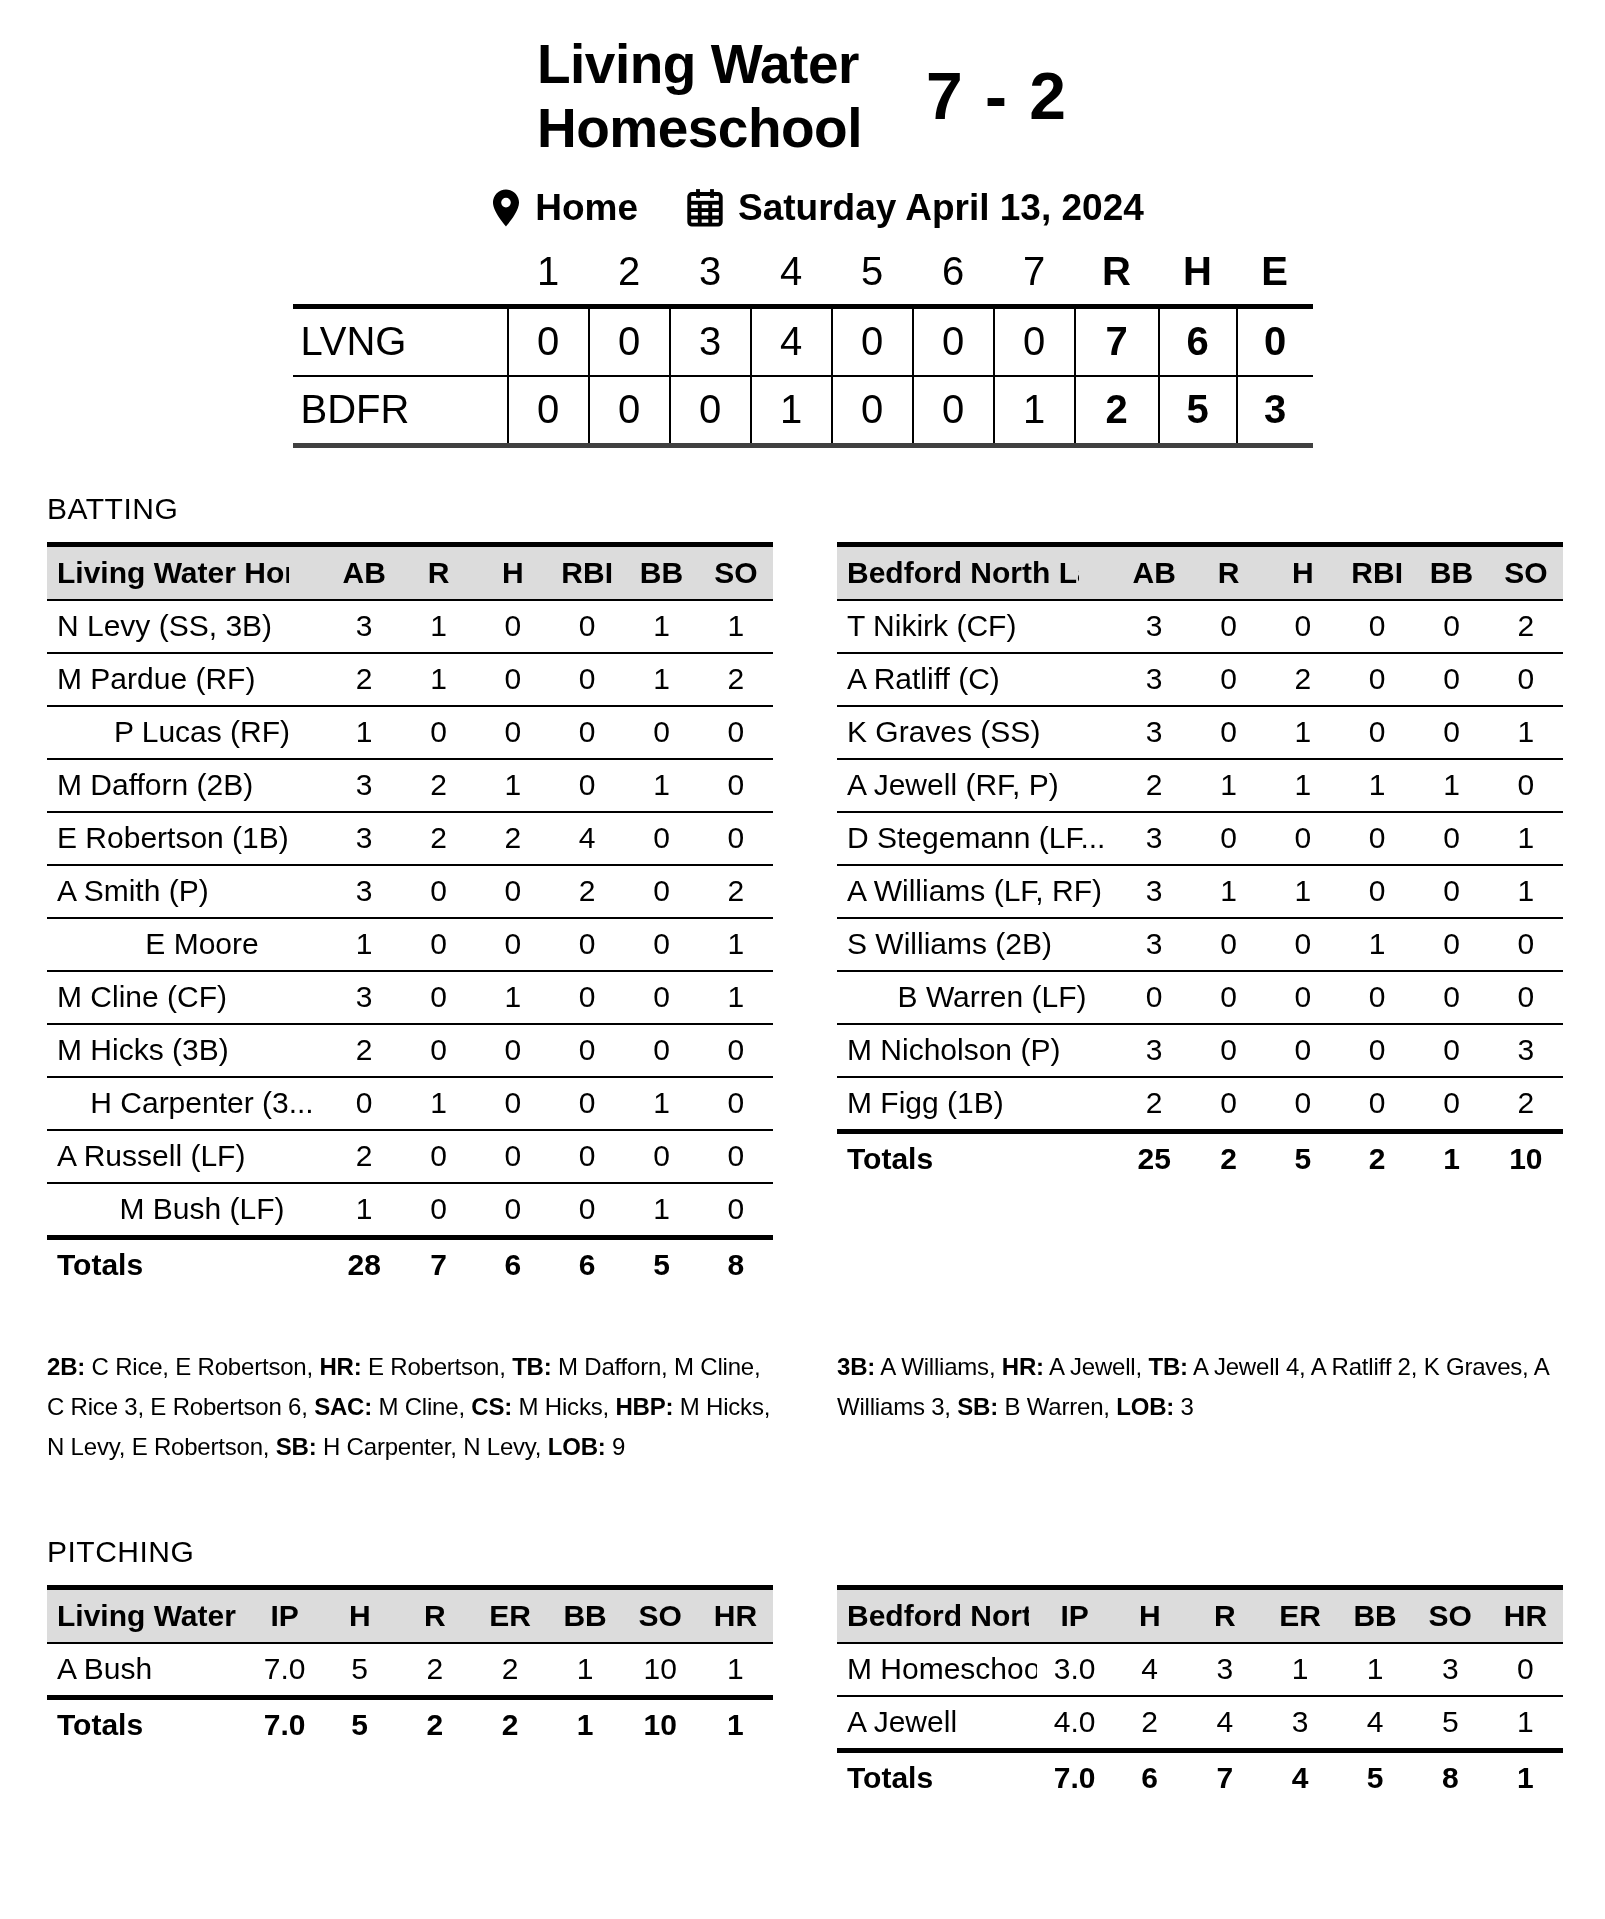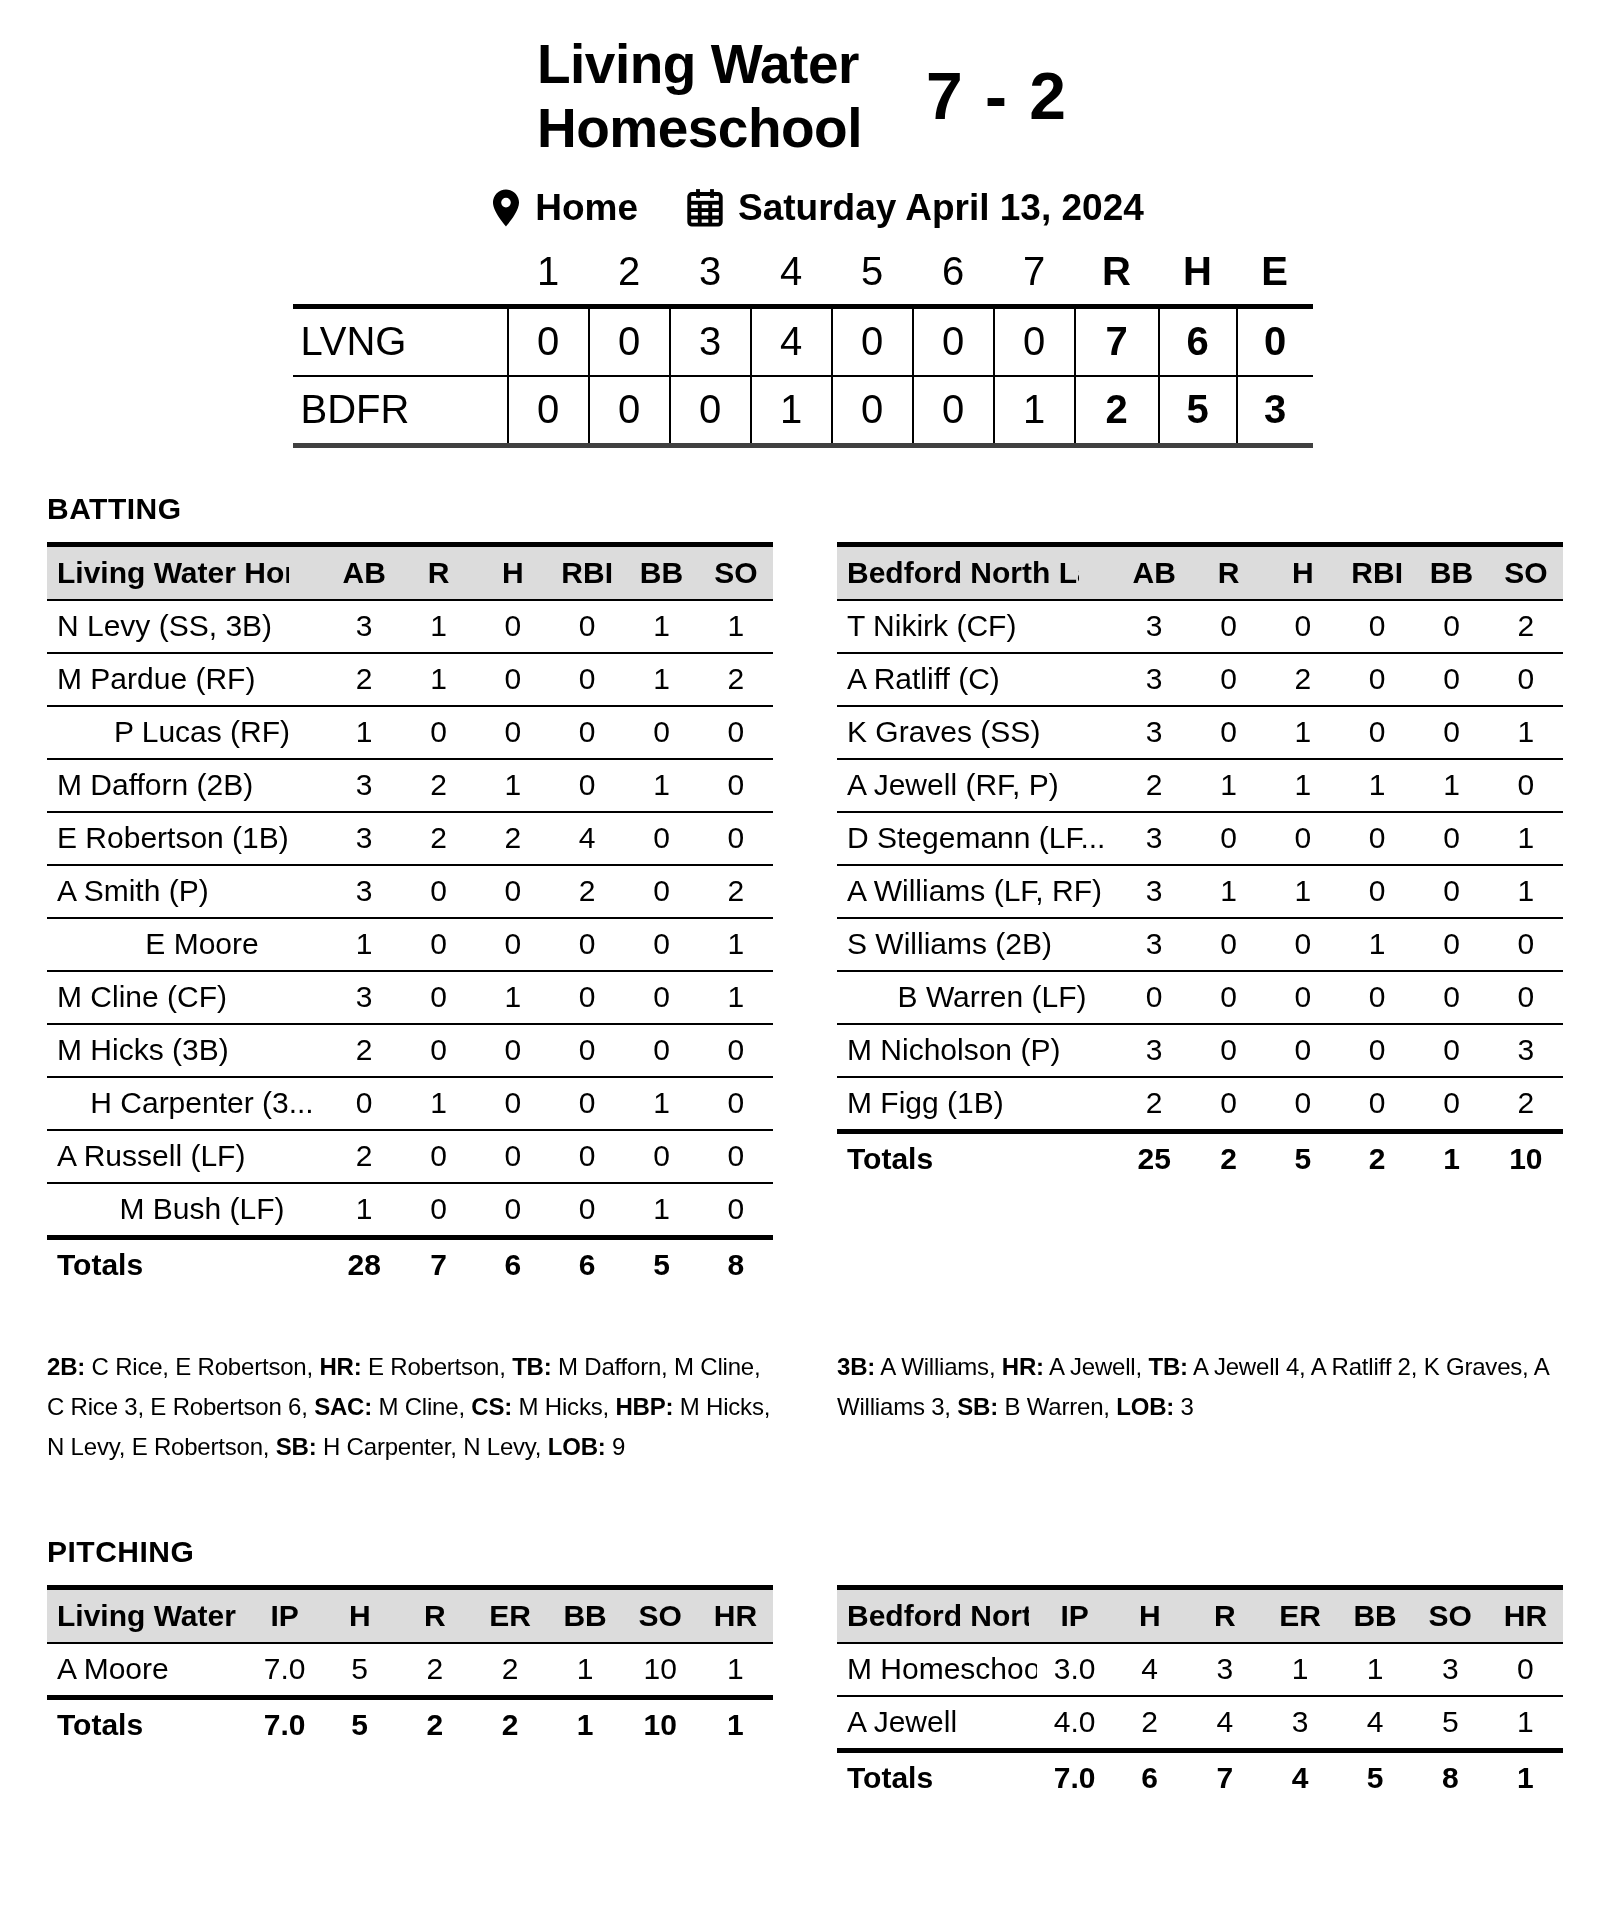--- a/index.html
+++ b/index.html
@@ -22,21 +22,21 @@
   .linescore th.rhe{font-weight:800;}
   .linescore td{font-size:40px;text-align:center;height:64px;border-left:2.5px solid #000;}
   .linescore td.teamcell{text-align:left;padding-left:8px;font-weight:500;border-left:none;}
   .linescore td.rhe{font-weight:700;}
   .linescore tbody tr:first-child td{border-top:5px solid #000;}
   .linescore tbody tr + tr td{border-top:2.5px solid #000;}
   .linescore tbody tr:last-child td{border-bottom:5px solid #404040;}
 
   
   .section{padding:0 42px 0 47px;}
-  .section-title{font-size:30px;font-weight:700;letter-spacing:0.5px;margin:44px 0 16px;}
+  .section-title{font-size:30px;font-weight:400;letter-spacing:0.5px;margin:44px 0 16px;}
   .cols{display:grid;grid-template-columns:1fr 1fr;column-gap:64px;align-items:start;}
 
   
   table.stat-table{width:100%;border-collapse:collapse;table-layout:fixed;}
   .stat-table col.name-col{width:280px;}
   .pitching .stat-table col.name-col{width:200px;}
   .stat-table thead th{background:#dcdcdc;border-top:5px solid #000;border-bottom:2.5px solid #000;
     font-size:30px;font-weight:700;padding:9px 0;text-align:center;}
   .stat-table th.name{text-align:left;padding-left:10px;}
   .stat-table th.name .clip{display:block;overflow:hidden;white-space:nowrap;width:232px;}
@@ -453,21 +453,21 @@
                 <th>H</th>
                 <th>R</th>
                 <th>ER</th>
                 <th>BB</th>
                 <th>SO</th>
                 <th>HR</th>
               </tr>
             </thead>
             <tbody>
               <tr class="last-player">
-                <td class="name">A Moore</td>
+                <td class="name">A Bush</td>
                 <td>7.0</td>
                 <td>5</td>
                 <td>2</td>
                 <td>2</td>
                 <td>1</td>
                 <td>10</td>
                 <td>1</td>
               </tr>
               <tr class="totals">
                 <td class="name">Totals</td>

